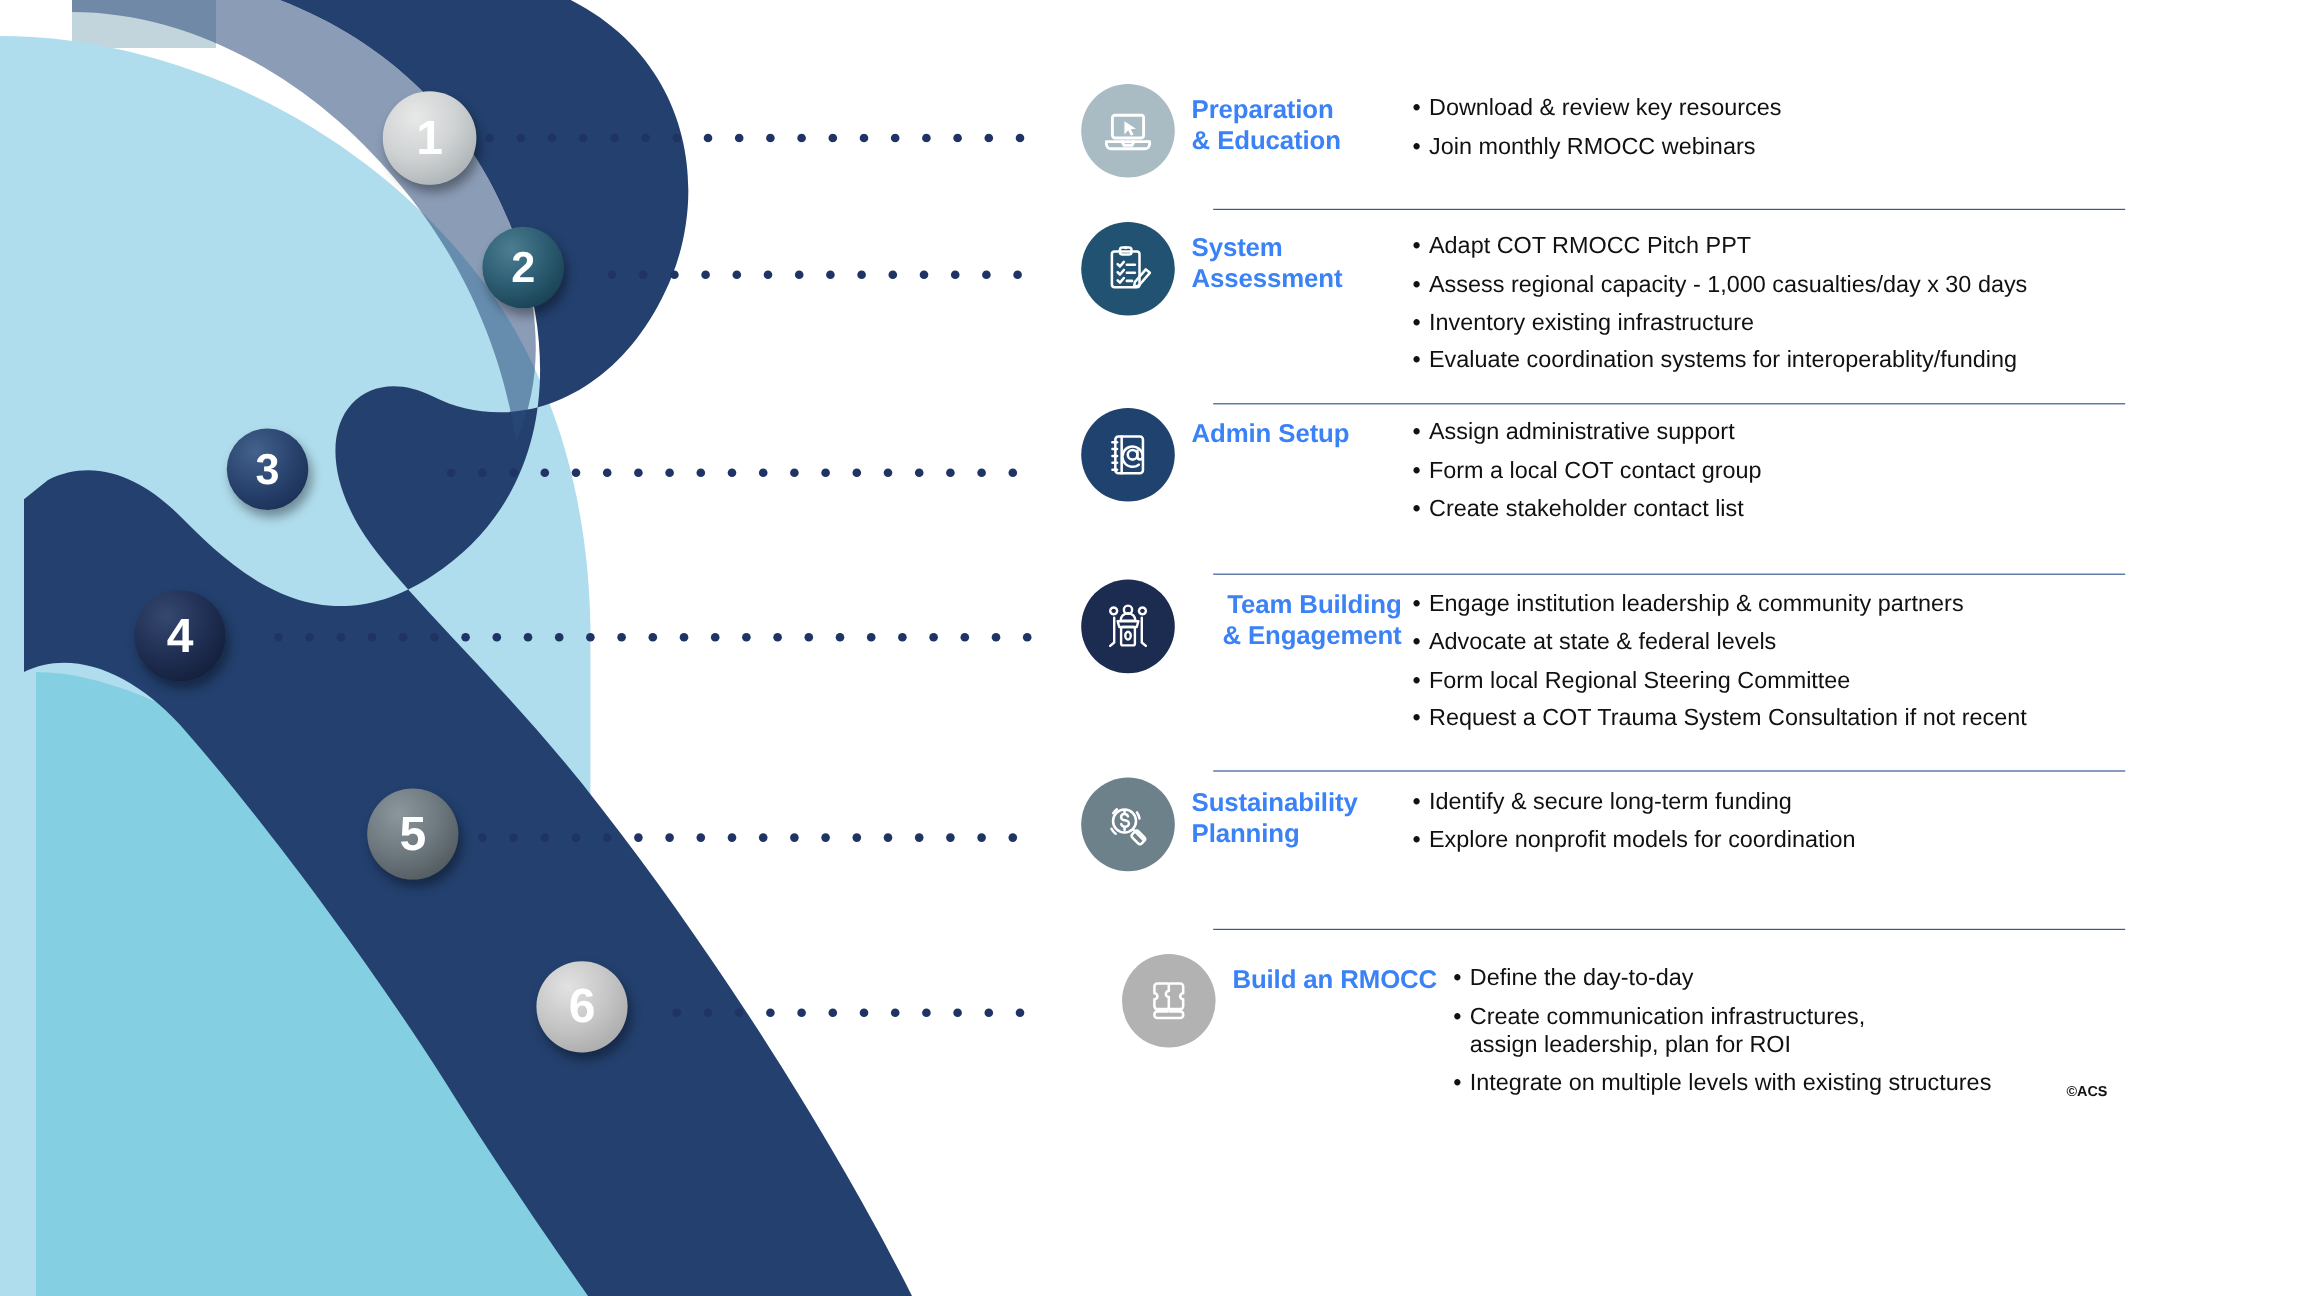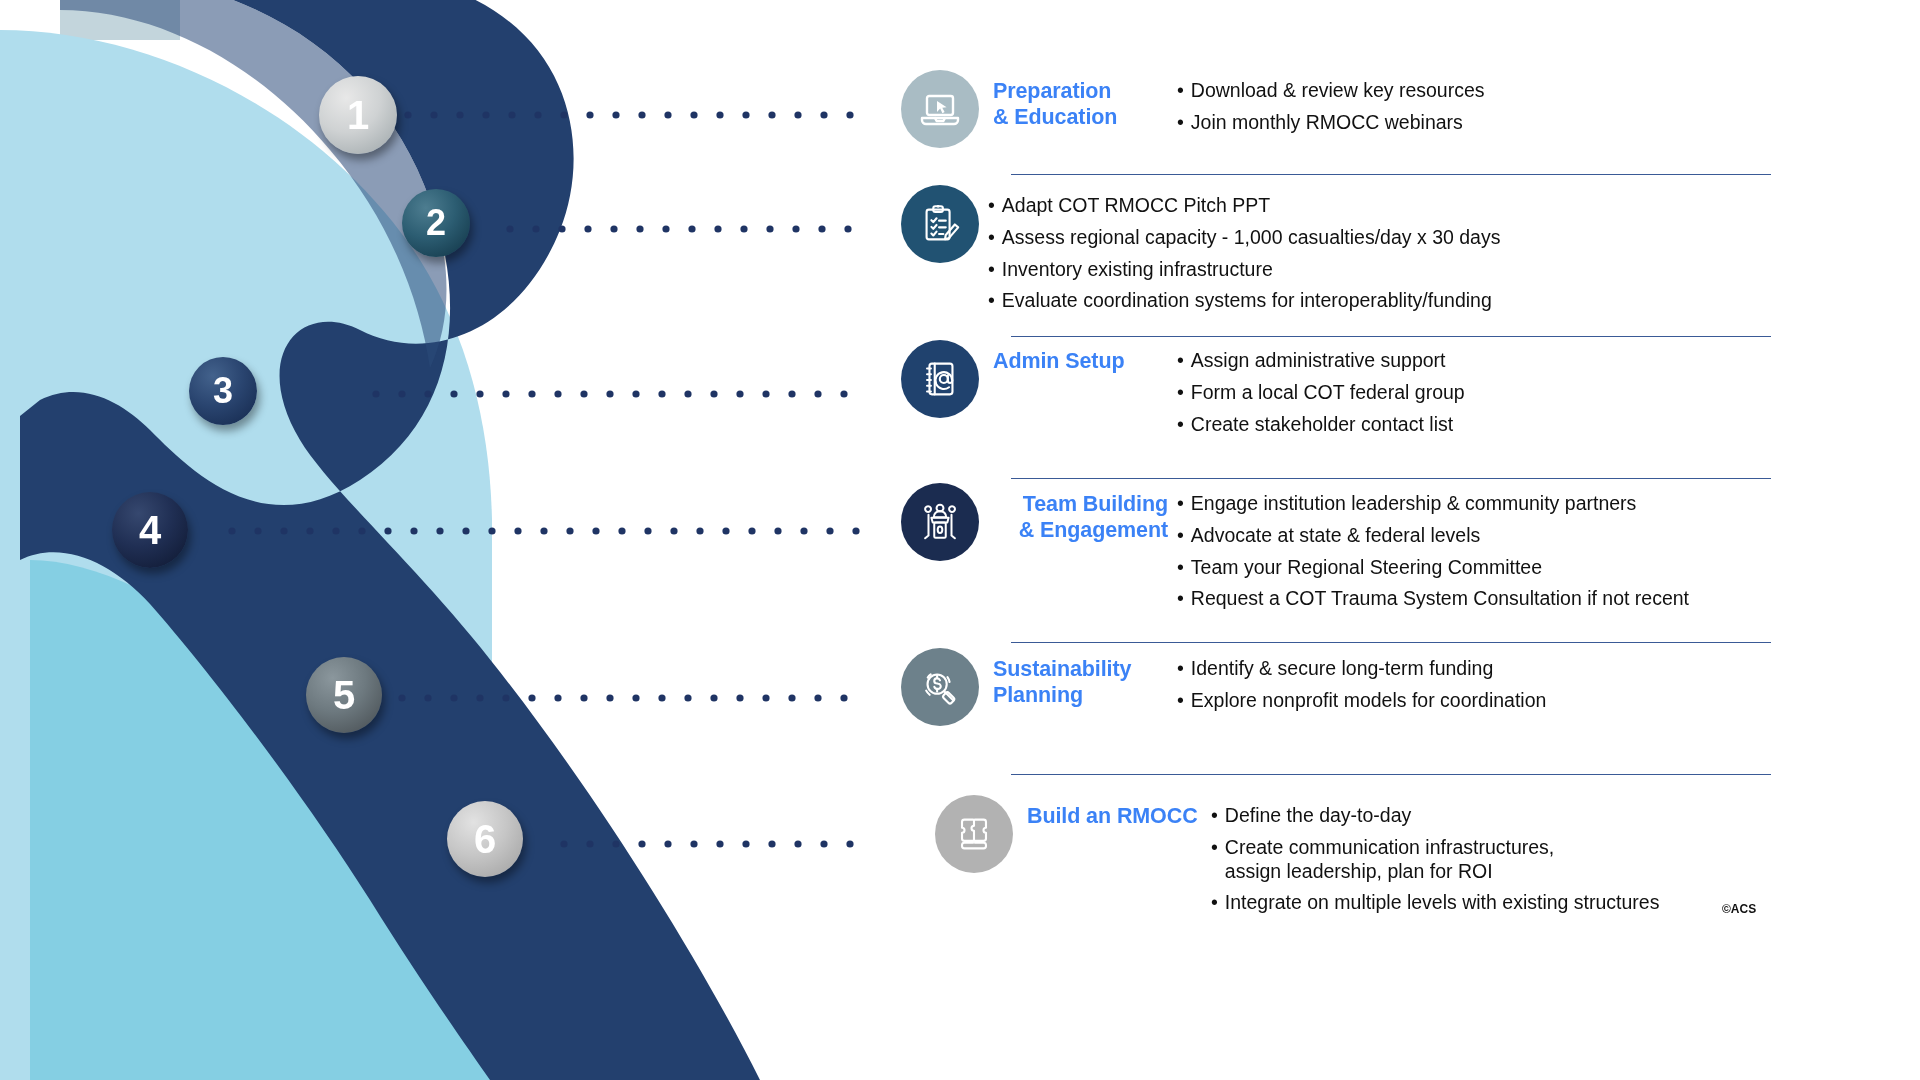--- a/index.html
+++ b/index.html
@@ -331,20 +331,22 @@
             <path d="M15 27 l2 2 l3.4 -4"></path>
               <path d="M23 27.5 h7"></path>
             <path d="M15 34 l2 2 l3.4 -4"></path>
               <path d="M23 34.5 h4.5"></path>
           </g>
           <g fill="none" stroke="#ffffff" stroke-width="2.2" stroke-linejoin="round" stroke-linecap="round">
             <path d="M30 35.5 L39.5 24.5 L43 27.5 L33.5 38.5 L29.2 39.8 Z"></path>
           </g>
         </svg>
       </div>
+      <div class="step-title" style="width:175px;margin-left:14px;margin-top:8px;">System
+Assessment</div>
       <div class="bullets" style="margin-left:9px;margin-top:9px;">
         <div class="bl"><span class="dot">•</span><span>Adapt COT RMOCC Pitch PPT</span></div>
         <div class="bl"><span class="dot">•</span><span>Assess regional capacity - 1,000 casualties/day x 30 days</span></div>
         <div class="bl"><span class="dot">•</span><span>Inventory existing infrastructure</span></div>
         <div class="bl"><span class="dot">•</span><span>Evaluate coordination systems for interoperablity/funding</span></div>
       </div>
     </div>
 
     <div class="step-row" style="left:901px;top:340px;">
       <div class="medallion" style="background:#20426e;">
@@ -359,21 +361,21 @@
               <path d="M10.5 37 h4"></path>
             <circle cx="28" cy="24" r="4.2"></circle>
             <path d="M32.2 20.5 v5.3 a2.3 2.3 0 0 0 2.3 2.3 a2.3 2.3 0 0 0 2.3 -2.4
                      a8.8 8.8 0 1 0 -3.4 6.9"></path>
           </g>
         </svg>
       </div>
       <div class="step-title" style="width:175px;margin-left:14px;margin-top:8px;">Admin Setup</div>
       <div class="bullets" style="margin-left:9px;margin-top:9px;">
         <div class="bl"><span class="dot">•</span><span>Assign administrative support</span></div>
-        <div class="bl"><span class="dot">•</span><span>Form a local COT federal group</span></div>
+        <div class="bl"><span class="dot">•</span><span>Form a local COT contact group</span></div>
         <div class="bl"><span class="dot">•</span><span>Create stakeholder contact list</span></div>
       </div>
     </div>
 
     <div class="step-row" style="left:901px;top:483px;">
       <div class="medallion" style="background:#1b2c50;">
         <svg width="46" height="46" viewBox="0 0 48 48">
           <g fill="none" stroke="#ffffff" stroke-width="2.1" stroke-linejoin="round" stroke-linecap="round">
             <circle cx="24" cy="9.5" r="3.6"></circle>
             <path d="M17.5 19 a6.5 6.5 0 0 1 13 0 z"></path>
@@ -383,21 +385,21 @@
             <path d="M11.5 13.5 a3 3 0 1 1 0.1 0 M12 16.5 L12 38 M12 38 l-3.5 3"></path>
             <path d="M36.5 13.5 a3 3 0 1 1 0.1 0 M36 16.5 L36 38 M36 38 l3.5 3"></path>
           </g>
         </svg>
       </div>
       <div class="step-title" style="width:175px;margin-left:14px;margin-top:8px;text-align:right;">Team Building
 &amp; Engagement</div>
       <div class="bullets" style="margin-left:9px;margin-top:9px;">
         <div class="bl"><span class="dot">•</span><span>Engage institution leadership &amp; community partners</span></div>
         <div class="bl"><span class="dot">•</span><span>Advocate at state &amp; federal levels</span></div>
-        <div class="bl"><span class="dot">•</span><span>Team your Regional Steering Committee</span></div>
+        <div class="bl"><span class="dot">•</span><span>Form local Regional Steering Committee</span></div>
         <div class="bl"><span class="dot">•</span><span>Request a COT Trauma System Consultation if not recent</span></div>
       </div>
     </div>
 
     <div class="step-row" style="left:901px;top:648px;">
       <div class="medallion" style="background:#6d818b;">
         <svg width="46" height="46" viewBox="0 0 48 48">
           <g fill="none" stroke="#ffffff" stroke-width="2.2" stroke-linejoin="round" stroke-linecap="round">
             <circle cx="21" cy="21" r="10"></circle>
             <path d="M28.6 28.6 L38 38"></path>

